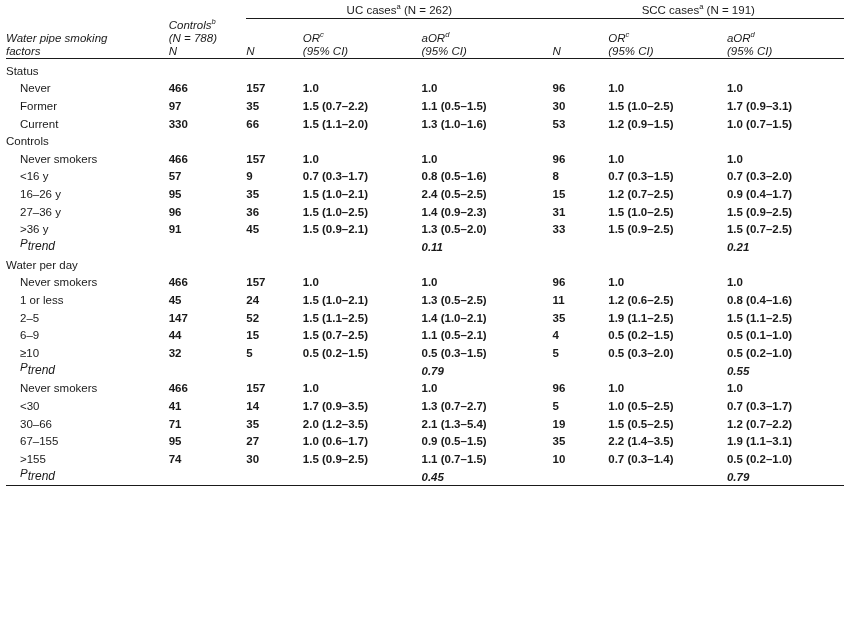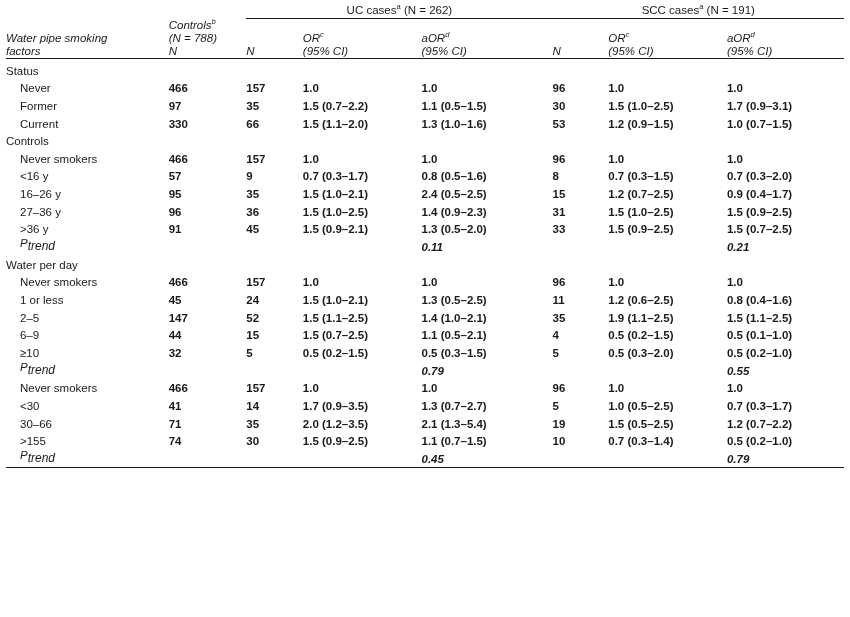--- a/index.html
+++ b/index.html
@@ -364,20 +364,30 @@
           <td class="lbl indent">30–66</td>
           <td>71</td>
           <td>35</td>
           <td>2.0 (1.2–3.5)</td>
           <td>2.1 (1.3–5.4)</td>
           <td>19</td>
           <td>1.5 (0.5–2.5)</td>
           <td>1.2 (0.7–2.2)</td>
         </tr>
         <tr class="datarow">
+          <td class="lbl indent">67–155</td>
+          <td>95</td>
+          <td>27</td>
+          <td>1.0 (0.6–1.7)</td>
+          <td>0.9 (0.5–1.5)</td>
+          <td>35</td>
+          <td>2.2 (1.4–3.5)</td>
+          <td>1.9 (1.1–3.1)</td>
+        </tr>
+        <tr class="datarow">
           <td class="lbl indent">&gt;155</td>
           <td>74</td>
           <td>30</td>
           <td>1.5 (0.9–2.5)</td>
           <td>1.1 (0.7–1.5)</td>
           <td>10</td>
           <td>0.7 (0.3–1.4)</td>
           <td>0.5 (0.2–1.0)</td>
         </tr>
         <tr class="datarow">

